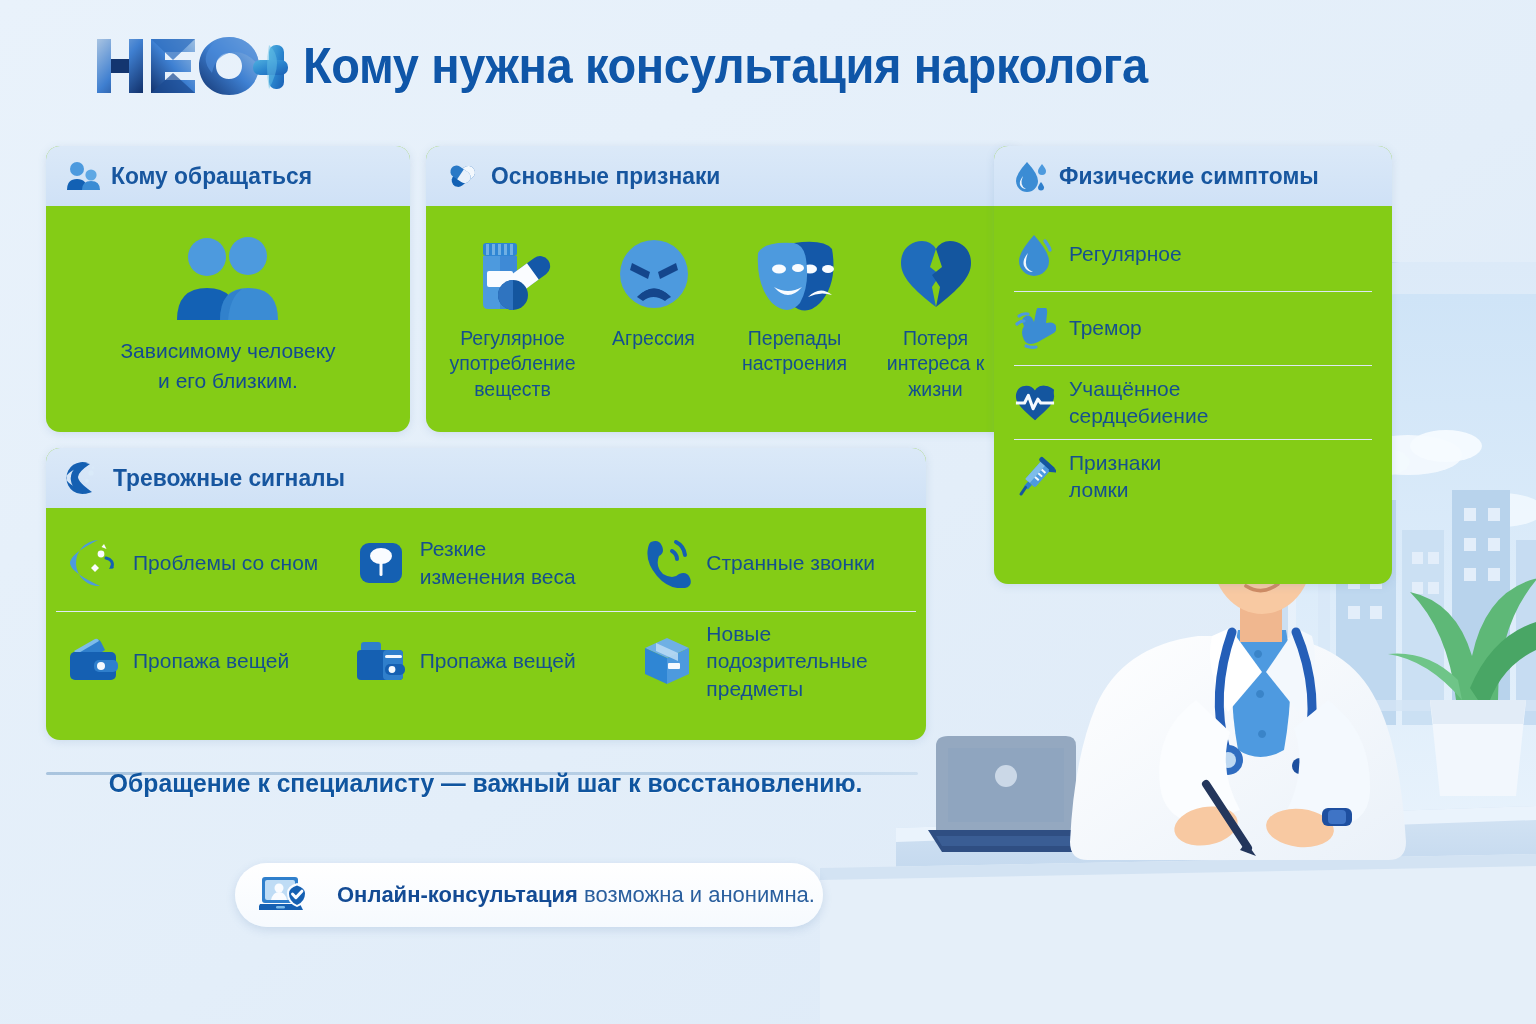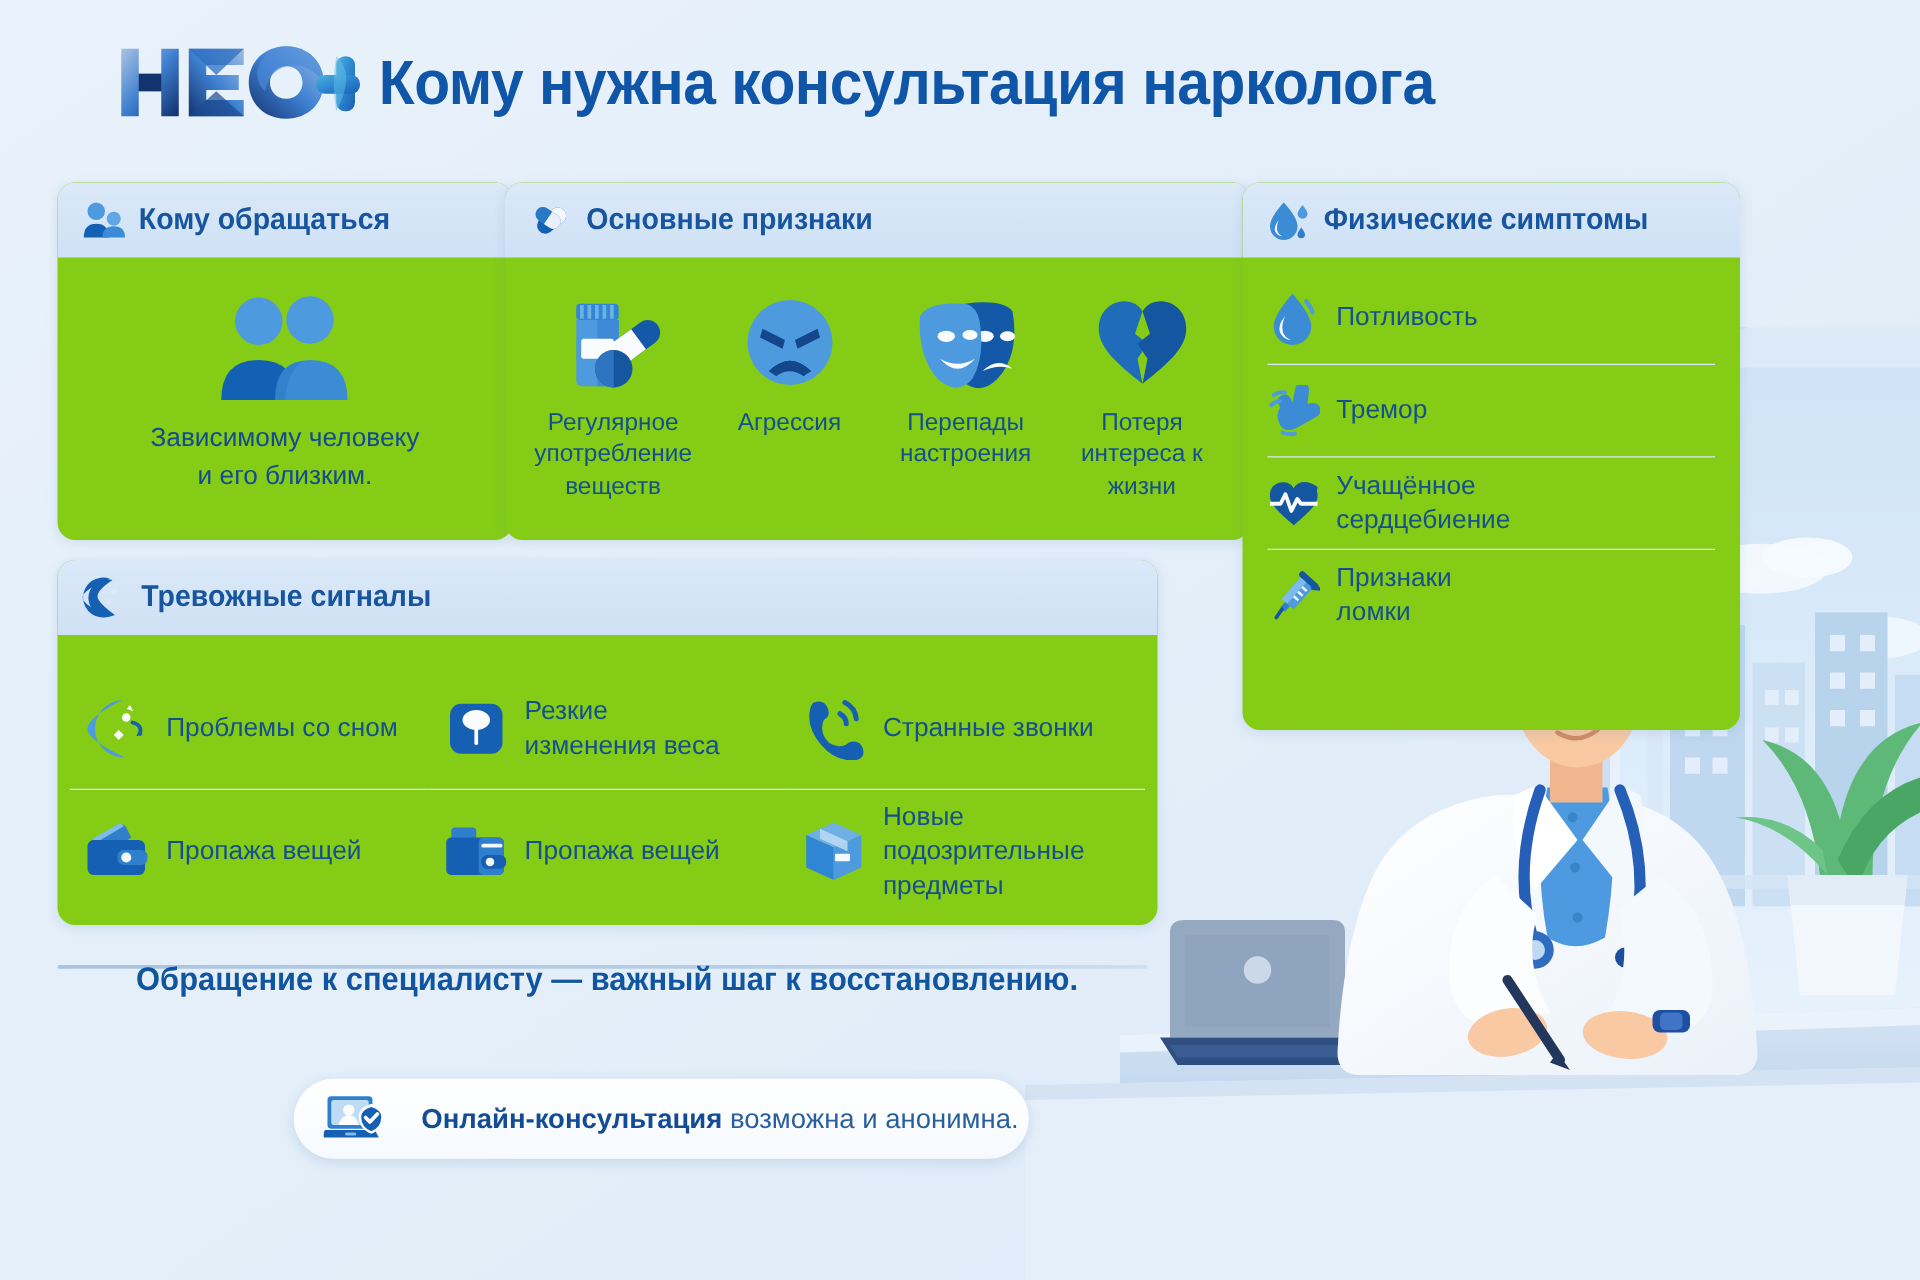--- a/index.html
+++ b/index.html
@@ -45,21 +45,21 @@
     background: linear-gradient(180deg,#dbe9f8 0%,#cfe1f6 100%);
     display: flex; align-items: center; padding-left: 20px; gap: 11px;
   }
   .card-head .head-label {
     font-size: 24px; font-weight: bold; color: #17569f;
     transform: scaleX(0.95); transform-origin: left center; white-space: nowrap;
   }
   .card-body { padding: 14px 16px 18px; }
 
   #card-who   { left: 46px;  top: 146px; width: 364px; height: 286px; }
-  #card-signs { left: 404px; top: 146px; width: 596px; height: 286px; }
+  #card-signs { left: 426px; top: 146px; width: 596px; height: 286px; }
   #card-phys  { left: 994px; top: 146px; width: 398px; height: 438px; }
   #card-alarm { left: 46px;  top: 448px; width: 880px; height: 292px; }
 
   
   #who-figure { display: flex; justify-content: center; margin-top: 16px; }
   #who-text {
     margin-top: 16px; text-align: center;
     font-size: 21px; line-height: 1.42; color: #134a92;
   }
 
@@ -437,21 +437,21 @@
     <div id="phys-list">
 
       <div class="phys-row">
         <div class="phys-ico">
           <svg width="38" height="44" viewBox="0 0 38 44">
             <path d="M18 2 q15 17 15 26 a15 15 0 0 1 -30 0 q0 -9 15 -26 z" fill="#3b8cd4"></path>
             <path d="M12 20 q-6 7 -4 13 q3 6 9 6 q-11 -4 -5 -19 z" fill="#f0f7fd"></path>
             <path d="M29 8 q5 7 5 9" stroke="#4d9ade" stroke-width="3.4" fill="none" stroke-linecap="round"></path>
           </svg>
         </div>
-        <div class="phys-label">Потливость</div>
+        <div class="phys-label">Регулярное</div>
       </div>
 
       <div class="phys-row">
         <div class="phys-ico">
           <svg width="42" height="42" viewBox="0 0 42 42">
             <path d="M10 18 q-4 -8 2 -10 q5 -2 8 6 l2 -10 q1 -7 7 -6 q5 1 4 8 l-1 9 q8 -2 10 3 q2 5 -4 8 l-14 8 q-10 5 -14 -2 q-4 -8 0 -14 z" fill="#3b8cd4"></path>
             <g stroke="#4d9ade" stroke-width="3.2" stroke-linecap="round" fill="none">
               <path d="M5 8 q4 -3 9 -2"></path>
               <path d="M3 16 q3 -3 7 -3"></path>
               <path d="M12 38 q5 2 10 1"></path>
@@ -507,21 +507,21 @@
   <div class="card-head">
     <svg width="36" height="34" viewBox="0 0 36 34">
       <path d="M22 2 a16 16 0 1 0 0 30 q-22 -9 -22 -15 q0 -6 22 -15 z" fill="#1560b2"></path>
       <path d="M24 3 a15 15 0 1 0 2 28 q-14 -10 -14 -15 q0 -5 12 -13 z" fill="#1560b2"></path>
       <circle cx="25" cy="12" r="2.6" fill="#d9eaf9"></circle>
       <circle cx="21" cy="20" r="1.8" fill="#d9eaf9"></circle>
       <path d="M27 5 l1.6 3 l-3 -1 z" fill="#d9eaf9"></path>
     </svg>
     <div class="head-label">Тревожные сигналы</div>
   </div>
-  <div class="card-body" style="padding:22px 10px 10px">
+  <div class="card-body" style="padding:2px 10px 10px">
     <div id="alarm-grid">
 
       <div class="alarm-cell brd-b">
         <div class="alarm-ico">
           <svg width="52" height="50" viewBox="0 0 52 50">
             <path d="M30 2 a23 23 0 1 0 2 46 q-30 -14 -30 -23 q0 -9 28 -23 z" fill="#4d9ade"></path>
             <circle cx="33" cy="16" r="3.4" fill="#fafcff"></circle>
             <path d="M36 6 l2.5 5 l-5 -2 z" fill="#fafcff"></path>
             <path d="M27 26 l4 4 l-4 4 l-4 -4 z" fill="#fafcff"></path>
             <path d="M38 20 q8 2 6 9" stroke="#1560b2" stroke-width="3" fill="none" stroke-linecap="round"></path>

